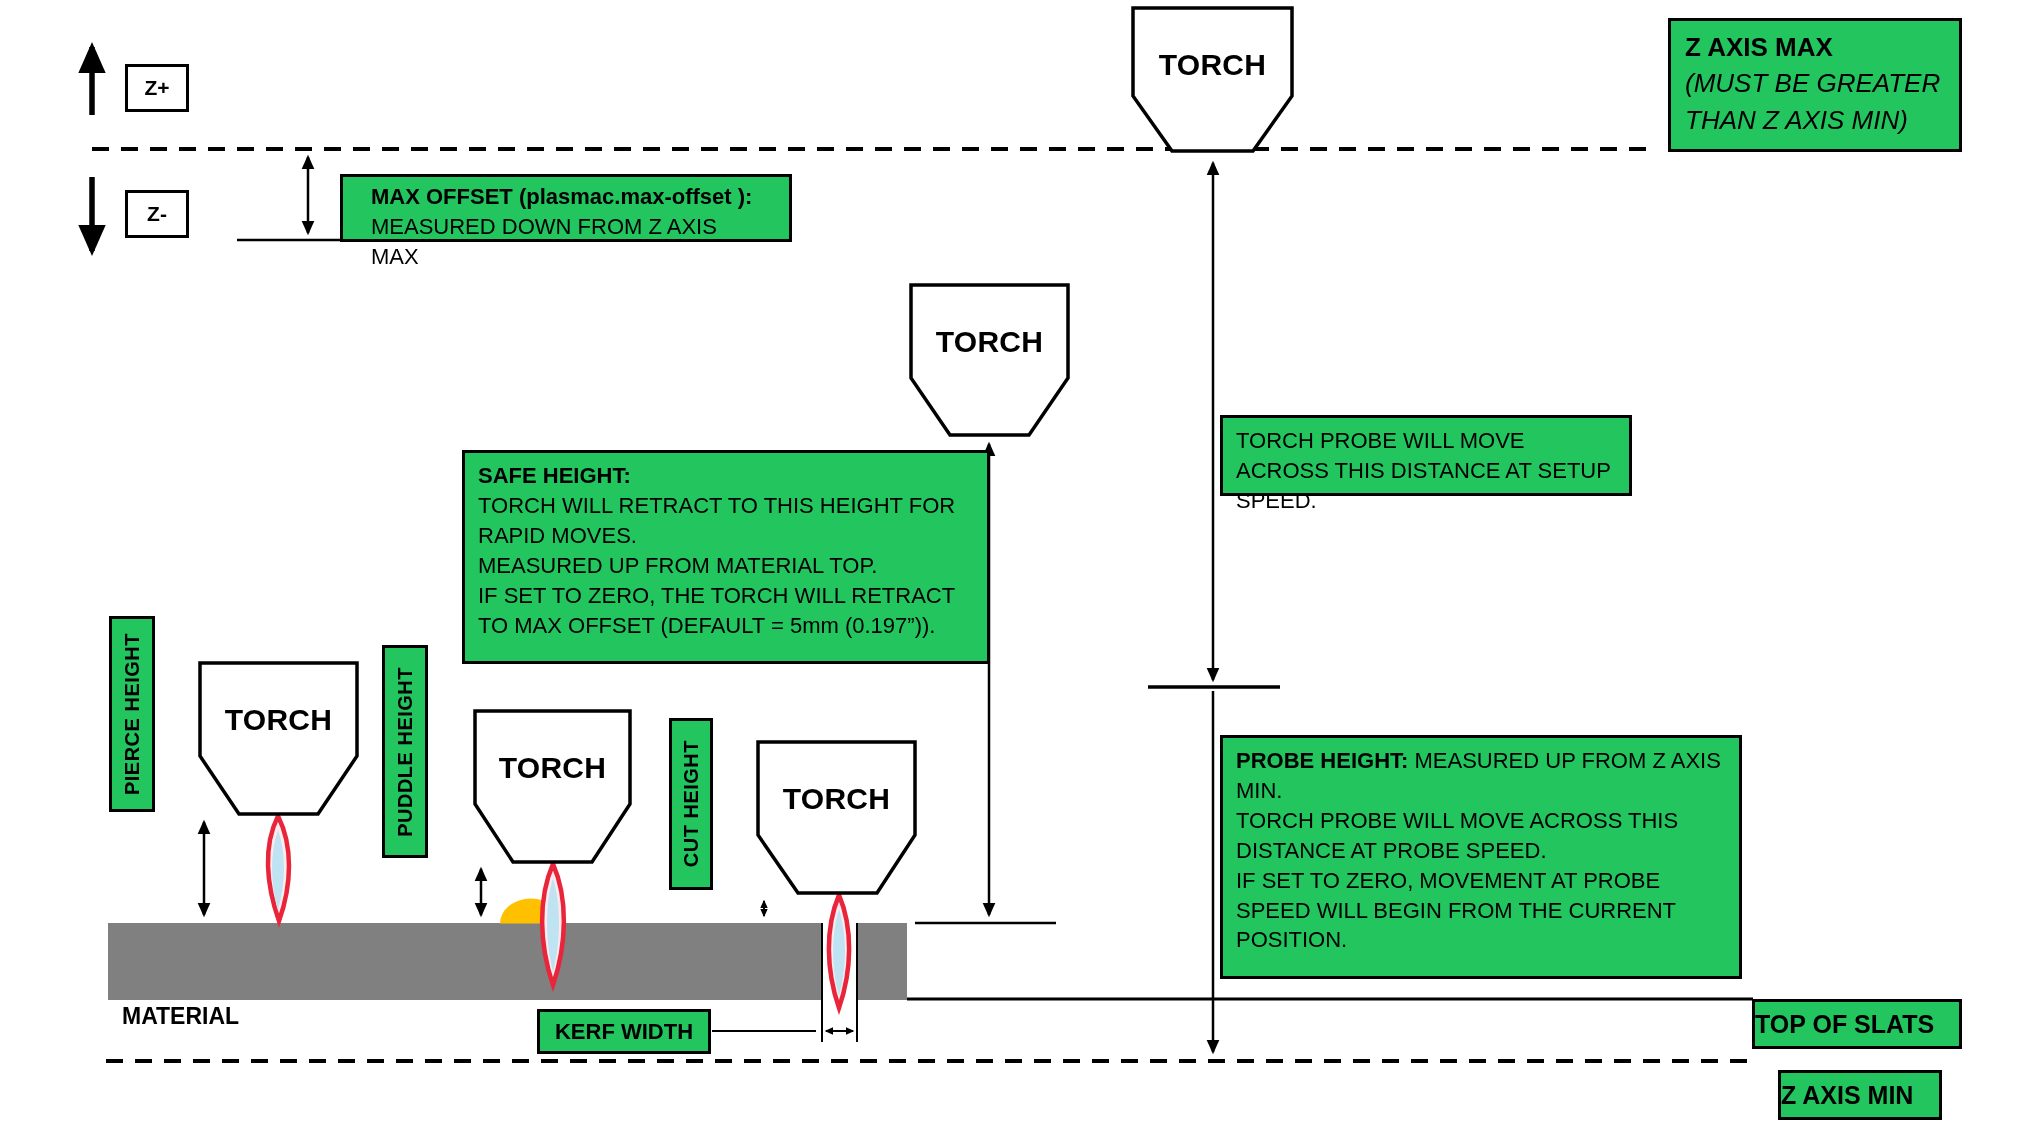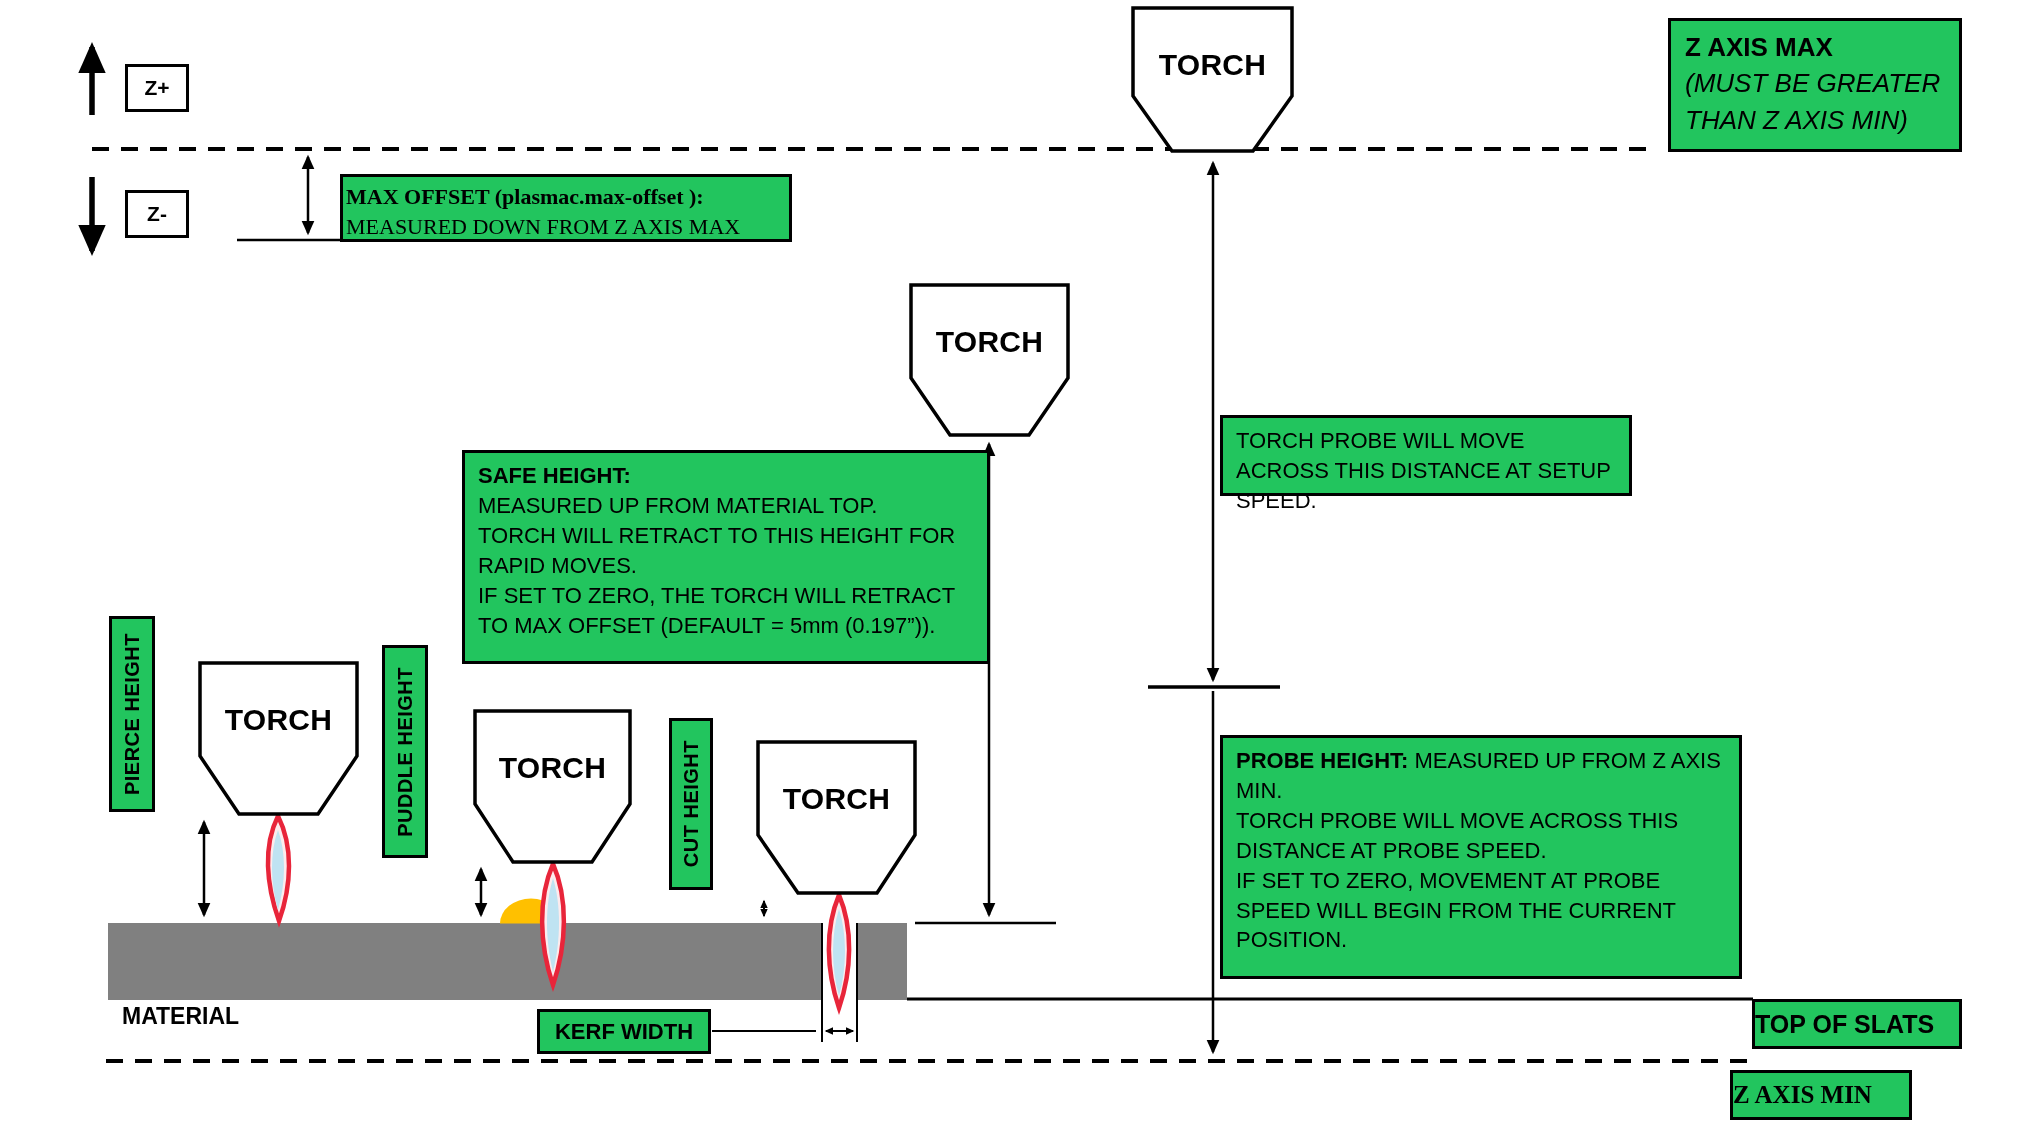--- a/index.html
+++ b/index.html
@@ -109,33 +109,33 @@
   </div>
   <div class="abs zbox" style="left:125px; top:190px; width:64px; height:48px;">
     <span>Z-</span>
   </div>
 
   <div class="abs obox zmax" style="left:1668px; top:18px; width:294px; height:134px;">
     <div class="b">Z AXIS MAX</div>
     <div class="i">(MUST BE GREATER THAN Z AXIS MIN)</div>
   </div>
 
-  <div class="abs obox callout" style="left:340px; top:174px; width:452px; height:68px; padding:5px 3px;font-family:Liberation Serif, serif;">
+  <div class="abs obox callout" style="left:340px; top:174px; width:452px; height:68px; padding:5px 28px;">
     <div class="b">MAX OFFSET (plasmac.max-offset ):</div>
     <div>MEASURED DOWN FROM Z AXIS MAX</div>
   </div>
 
   <div class="abs obox callout" style="left:1220px; top:415px; width:412px; height:81px;">
     <div>TORCH PROBE WILL MOVE ACROSS THIS DISTANCE AT SETUP SPEED.</div>
   </div>
 
   <div class="abs obox callout" style="left:462px; top:450px; width:528px; height:214px;">
     <div class="b">SAFE HEIGHT:</div>
+    <div>TORCH WILL RETRACT TO THIS HEIGHT FOR RAPID MOVES.</div>
     <div>MEASURED UP FROM MATERIAL TOP.</div>
-    <div>TORCH WILL RETRACT TO THIS HEIGHT FOR RAPID MOVES.</div>
     <div>IF SET TO ZERO, THE TORCH WILL RETRACT TO MAX OFFSET (DEFAULT = 5mm (0.197”)).</div>
   </div>
 
   <div class="abs obox callout" style="left:1220px; top:735px; width:522px; height:244px;">
     <div><span class="b">PROBE HEIGHT:</span><span> MEASURED UP FROM Z AXIS MIN.</span></div>
     <div>TORCH PROBE WILL MOVE ACROSS THIS DISTANCE AT PROBE SPEED.</div>
     <div>IF SET TO ZERO,  MOVEMENT AT PROBE SPEED WILL BEGIN FROM THE CURRENT POSITION.</div>
   </div>
 
   <div class="abs obox vlabel" style="left:109px; top:616px; width:46px; height:196px;">
@@ -157,17 +157,17 @@
   <div class="material-label" style="left:122px; top:1003px;">MATERIAL</div>
 
   <div class="abs obox kbox" style="left:537px; top:1009px; width:174px; height:45px;">
     <span>KERF WIDTH</span>
   </div>
 
   <div class="abs obox bigtag" style="left:1752px; top:999px; width:210px; height:50px;">
     <span>TOP OF SLATS</span>
   </div>
 
-  <div class="abs obox bigtag" style="left:1730px; top:1070px; width:182px; height:50px;font-family:Liberation Serif, serif;">
+  <div class="abs obox bigtag" style="left:1778px; top:1070px; width:164px; height:50px;">
     <span>Z AXIS MIN</span>
   </div>
 
 </div>
 
 </body></html>

